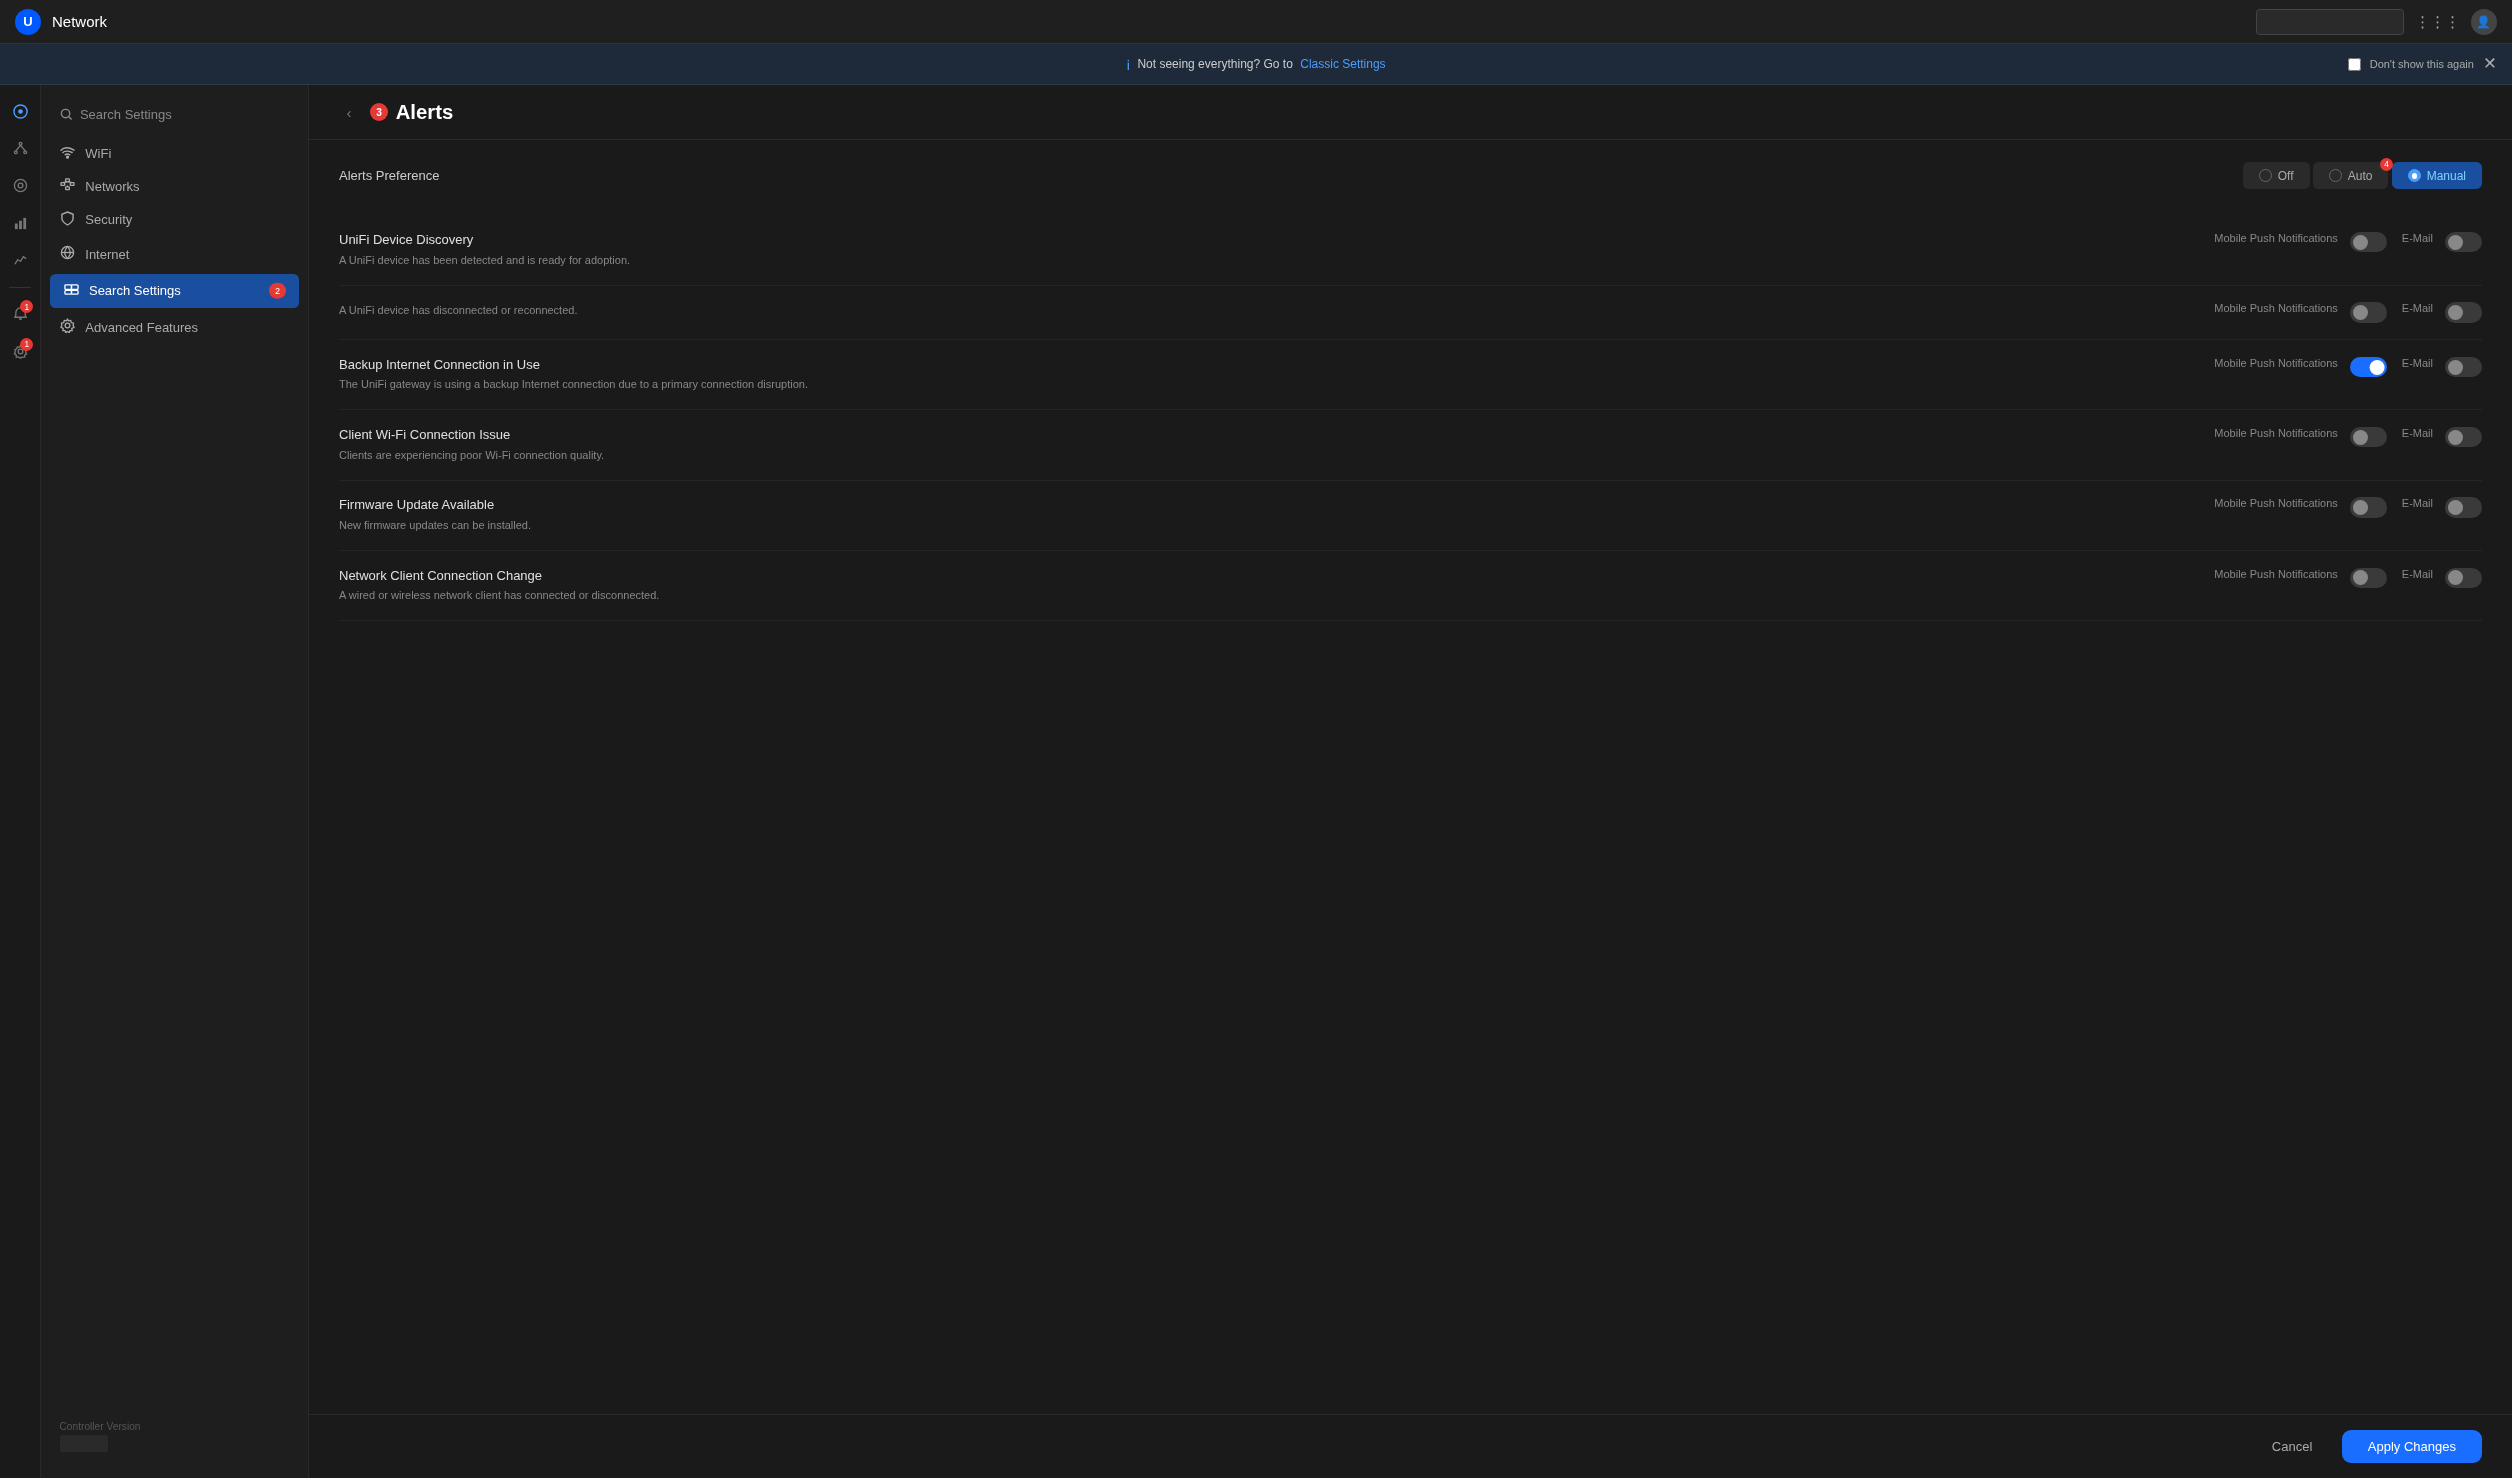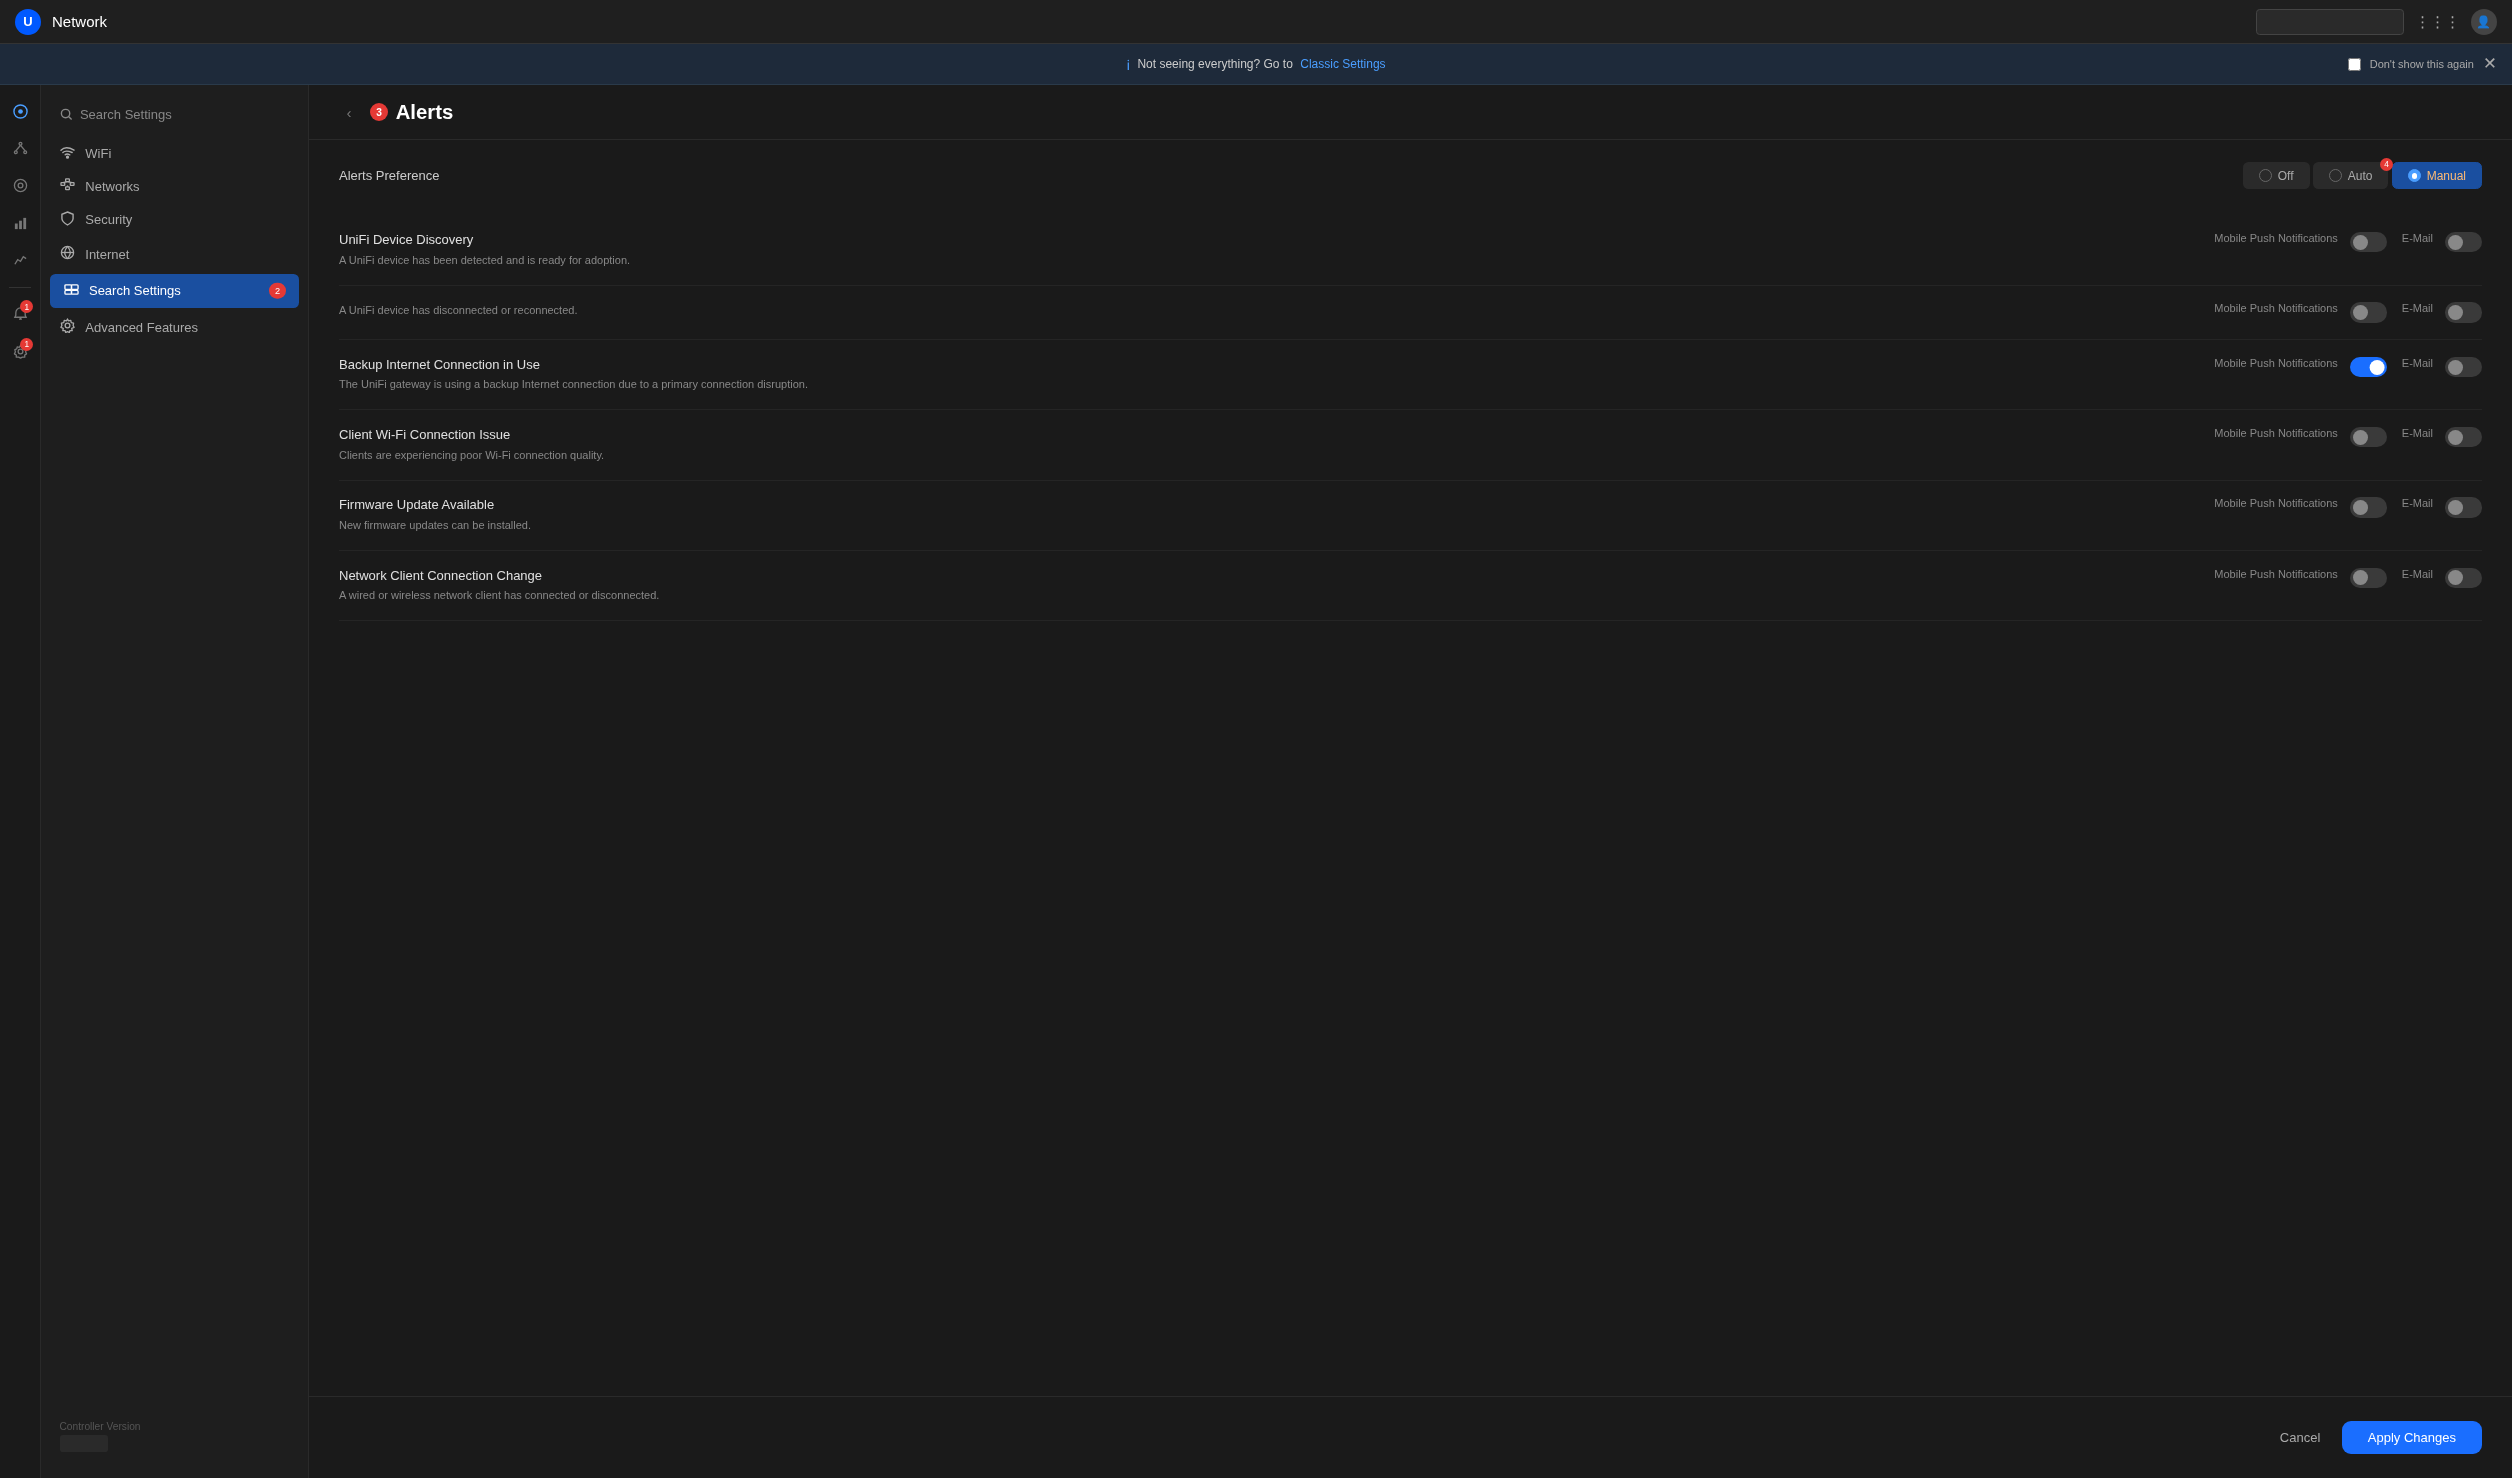--- a/index.html
+++ b/index.html
@@ -298,21 +298,21 @@
       padding: 5.5px 15px;
       border-radius: 5.5px;
       cursor: pointer;
       border: 0.9px solid transparent;
       color: #aaa;
       font-size: 12px;
       background: #2a2a2a;
     }
     .radio-option.selected {
       background: #1a4fa0;
-      color: #fdba74;
+      color: #7dd3fc;
       border-color: #1a4fa0;
     }
     .radio-circle {
       width: 13px; height: 13px;
       border-radius: 50%;
       border: 1.8px solid #666;
       display: flex; align-items: center; justify-content: center;
     }
     .radio-option.selected .radio-circle {
       border-color: #4a9eff;
@@ -385,25 +385,25 @@
       background: #888;
       transition: transform 0.2s, background 0.2s;
     }
     .toggle.on::after {
       transform: translateX(16.6px);
       background: white;
     }
 
     
     .content-footer {
-      padding: 24px 30px;
+      padding: 15px 30px;
       display: flex;
       align-items: center;
       justify-content: flex-end;
-      gap: 3px;
+      gap: 11px;
       border-top: 0.9px solid #2a2a2a;
     }
     .cancel-btn {
       background: none;
       border: none;
       color: #aaa;
       font-size: 13px;
       cursor: pointer;
       padding: 7.4px 18.5px;
     }

